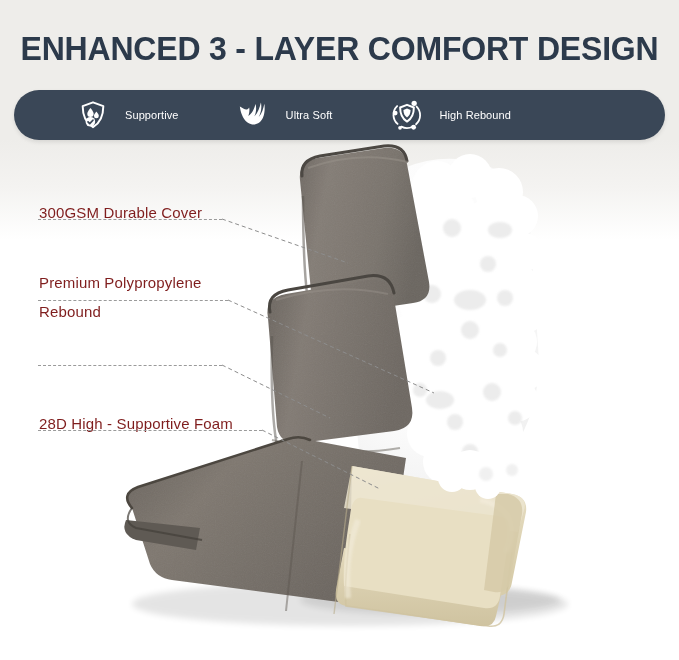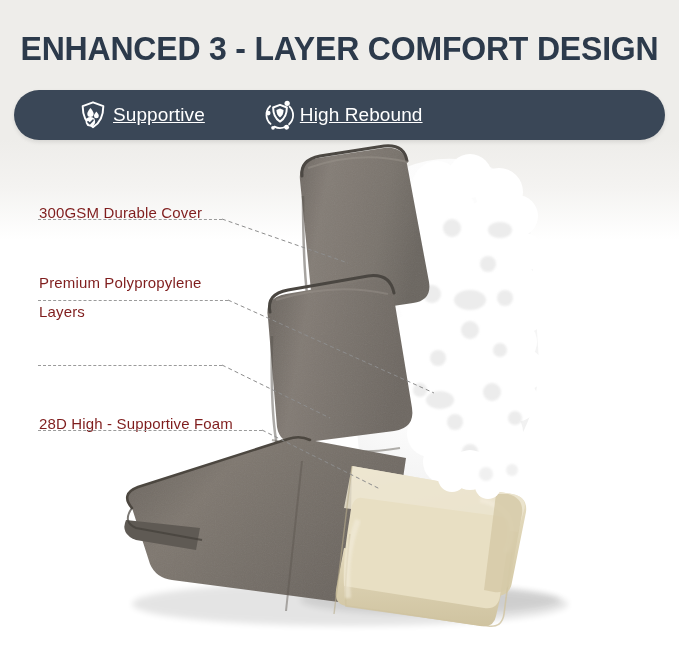--- a/index.html
+++ b/index.html
@@ -43,25 +43,24 @@
     display:flex;align-items:center;
     height:100%;
   }
   .feature .ico{
     width:34px;height:34px;
     display:flex;align-items:center;justify-content:center;
     flex:none;
   }
   .feature .flabel{
     color:#ffffff;
-    font-size:19px;
-    margin-left:3px;
+    font-size:11px;
+    margin-left:15px;
     white-space:nowrap;
     letter-spacing:0.1px;
-    text-decoration:underline;
   }
   #feat-0{margin-left:62px;}
   #feat-1{margin-left:58px;}
   #feat-2{margin-left:58px;}
 
   
   .ann{
     position:absolute;
     color:#7f1d1d;
     font-size:15px;
@@ -99,20 +98,32 @@
           <path d="M16 2.5 L27 6.6 C27 16.5 23.5 24.5 16 29 C8.5 24.5 5 16.5 5 6.6 Z" fill="none" stroke="#ffffff" stroke-width="2.1" stroke-linejoin="round"></path>
           <path d="M13.3 8.6 c0 0 -3.4 4.0 -3.4 6.1 a3.4 3.4 0 0 0 6.8 0 c0 -2.1 -3.4 -6.1 -3.4 -6.1 z" fill="#ffffff"></path>
           <path d="M19.6 12.3 c0 0 -2.6 3.1 -2.6 4.7 a2.6 2.6 0 0 0 5.2 0 c0 -1.6 -2.6 -4.7 -2.6 -4.7 z" fill="#ffffff"></path>
           <circle cx="13.2" cy="23.2" r="5.1" fill="#ffffff"></circle>
           <path d="M10.7 23.3 l1.8 1.9 l3.4 -3.6" fill="none" stroke="#3a4757" stroke-width="1.9" stroke-linecap="round" stroke-linejoin="round"></path>
         </svg>
       </span>
       <span class="flabel">Supportive</span>
     </div>
 
+    <div class="feature" id="feat-1">
+      <span class="ico">
+        <svg width="32" height="30" viewBox="0 0 34 30">
+          <path d="M2.0 6.0 C2.0 6.0 3.2 18.5 10.5 23.2 C17.0 27.4 24.0 24.0 26.5 18.0
+                   C28.6 13.0 28.6 6.5 28.0 3.0 C27.0 8.0 25.3 13.8 22.0 17.0
+                   C25.5 10.8 25.0 4.5 24.3 1.8 C23.2 7.2 21.0 13.0 17.5 16.4
+                   C20.0 10.5 19.3 5.4 18.6 3.4 C17.4 8.6 14.8 13.6 11.0 16.0
+                   C12.4 12.2 12.3 8.6 11.8 7.0 C9.6 11.2 6.0 8.4 2.0 6.0 Z" fill="#ffffff"></path>
+        </svg>
+      </span>
+      <span class="flabel">Ultra Soft</span>
+    </div>
 
     <div class="feature" id="feat-2">
       <span class="ico">
         <svg width="32" height="32" viewBox="0 0 34 34">
           <path d="M6.5 7.5 A13 13 0 0 0 7.0 26.5" fill="none" stroke="#ffffff" stroke-width="1.9" stroke-linecap="round"></path>
           <path d="M27.2 8.0 A13 13 0 0 1 26.6 26.8" fill="none" stroke="#ffffff" stroke-width="1.9" stroke-linecap="round"></path>
           <path d="M11.0 29.4 A13 13 0 0 0 23.2 29.2" fill="none" stroke="#ffffff" stroke-width="1.9" stroke-linecap="round"></path>
           <path d="M17 6.2 L24.3 9.0 C24.3 15.6 21.9 21.0 17 24.0
                    C12.1 21.0 9.7 15.6 9.7 9.0 Z" fill="none" stroke="#ffffff" stroke-width="2.1" stroke-linejoin="round"></path>
           <path d="M17 10.2 L20.8 11.7 C20.8 15.2 19.5 18.0 17 19.6
@@ -327,21 +338,21 @@
     </g>
   </svg>
 
   <div class="ann" style="left:39px; top:198px;">
     <span class="ln">300GSM Durable Cover</span>
   </div>
   <div class="ann-rule" style="left:38px; top:219px; width:184px;"></div>
 
   <div class="ann" style="left:39px; top:246px;margin-top:22px;">
     <span class="ln">Premium Polypropylene</span>
-    <span class="ln">Layers</span>
+    <span class="ln">Rebound</span>
   </div>
   <div class="ann-rule" style="left:38px; top:300px; width:190px;"></div>
 
   <div class="ann-rule" style="left:38px; top:365px; width:184px;"></div>
 
   <div class="ann" style="left:39px; top:409px;">
     <span class="ln">28D High - Supportive Foam</span>
   </div>
   <div class="ann-rule" style="left:38px; top:430px; width:224px;"></div>
 

